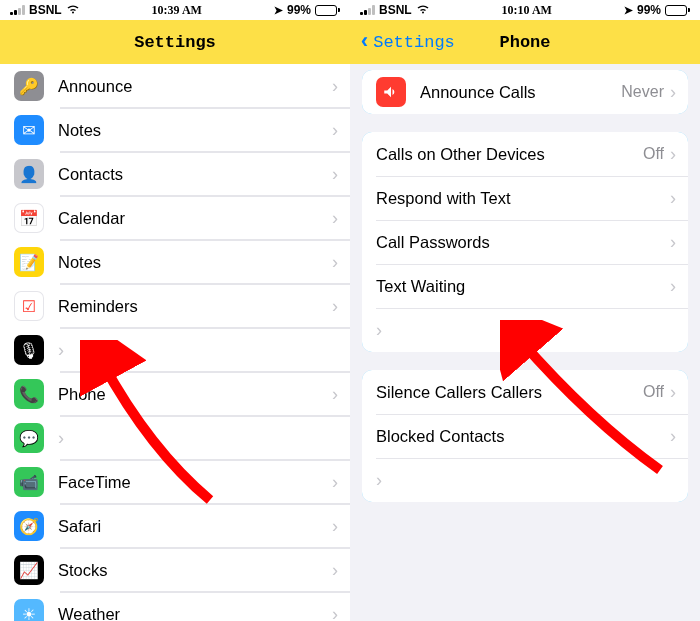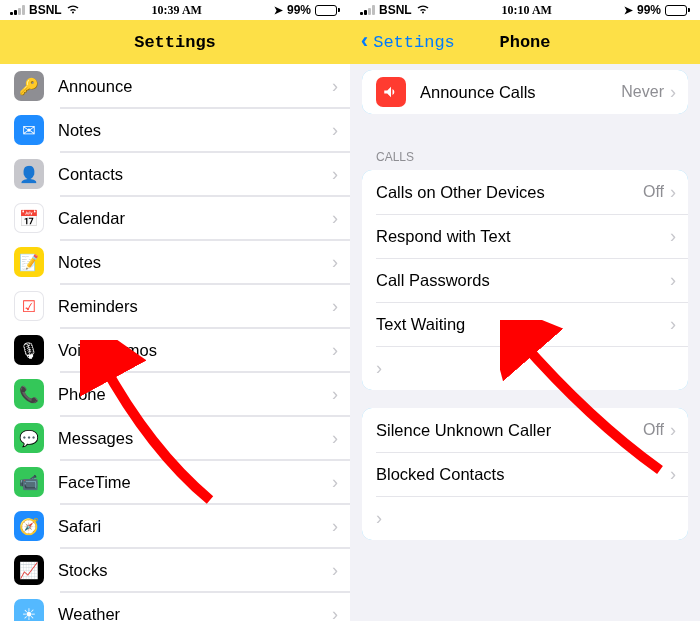--- a/index.html
+++ b/index.html
@@ -127,31 +127,29 @@
           <div class="label">Notes</div>
           <div class="chevron">›</div>
         </div>
         <div class="row">
           <div class="icon" style="background:#ffffff; color:#ff3b30; box-shadow:inset 0 0 0 1px #e5e5ea;">☑︎</div>
           <div class="label">Reminders</div>
           <div class="chevron">›</div>
         </div>
         <div class="row">
           <div class="icon" style="background:#000000; color:#fff; ">🎙</div>
-          <div class="label">Voice Memos</div>
           <div class="chevron">›</div>
         </div>
         <div class="row">
           <div class="icon" style="background:#34c759; color:#fff; ">📞</div>
           <div class="label">Phone</div>
           <div class="chevron">›</div>
         </div>
         <div class="row">
           <div class="icon" style="background:#34c759; color:#fff; ">💬</div>
-          <div class="label">Messages</div>
           <div class="chevron">›</div>
         </div>
         <div class="row">
           <div class="icon" style="background:#34c759; color:#fff; ">📹</div>
           <div class="label">FaceTime</div>
           <div class="chevron">›</div>
         </div>
         <div class="row">
           <div class="icon" style="background:#1e8cff; color:#fff; ">🧭</div>
           <div class="label">Safari</div>
@@ -221,21 +219,20 @@
               <path d="M3 10v4h4l5 5V5L7 10H3zm13.5 2a4.5 4.5 0 00-2.5-4v8a4.5 4.5 0 002.5-4z"></path>
             </svg>
         </div>
         <div class="label">Announce Calls</div>
         <div class="value">Never</div>
         <div class="chevron">›</div>
       </div>
     </div>
 
 
-    <div class="group-header">CALLS</div>
     <div class="group" id="calls-group">
         <div class="row">
           <div class="label">Calls on Other Devices</div>
           <div class="value">Off</div>
           <div class="chevron">›</div>
         </div>
         <div class="row">
           <div class="label">Respond with Text</div>
           <div class="chevron">›</div>
         </div>
@@ -247,21 +244,21 @@
           <div class="label">Text Waiting</div>
           <div class="chevron">›</div>
         </div>
         <div class="row">
           <div class="chevron">›</div>
         </div>
       </div>
 
     <div class="group" id="misc-group">
         <div class="row">
-          <div class="label">Silence Unknown Caller</div>
+          <div class="label">Silence Callers Callers</div>
           <div class="value">Off</div>
           <div class="chevron">›</div>
         </div>
         <div class="row">
           <div class="label">Blocked Contacts</div>
           <div class="chevron">›</div>
         </div>
         <div class="row">
           <div class="chevron">›</div>
         </div>

